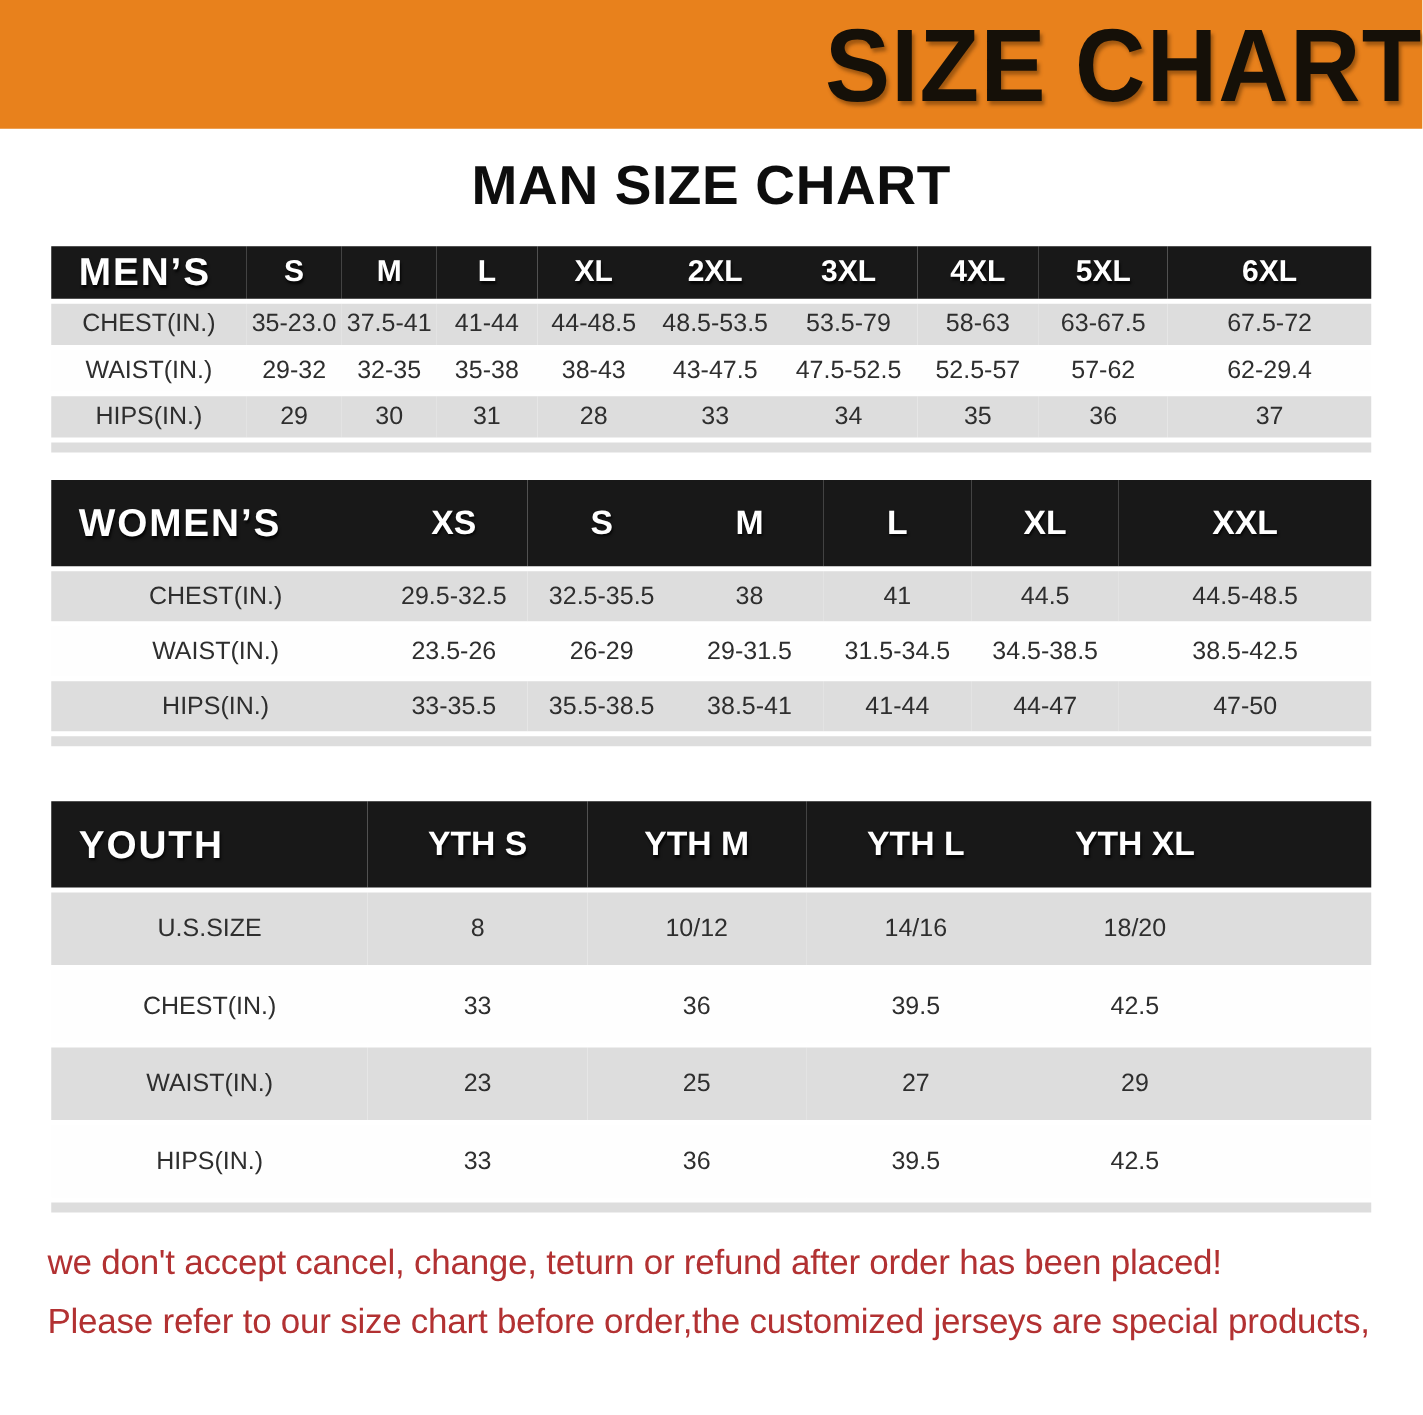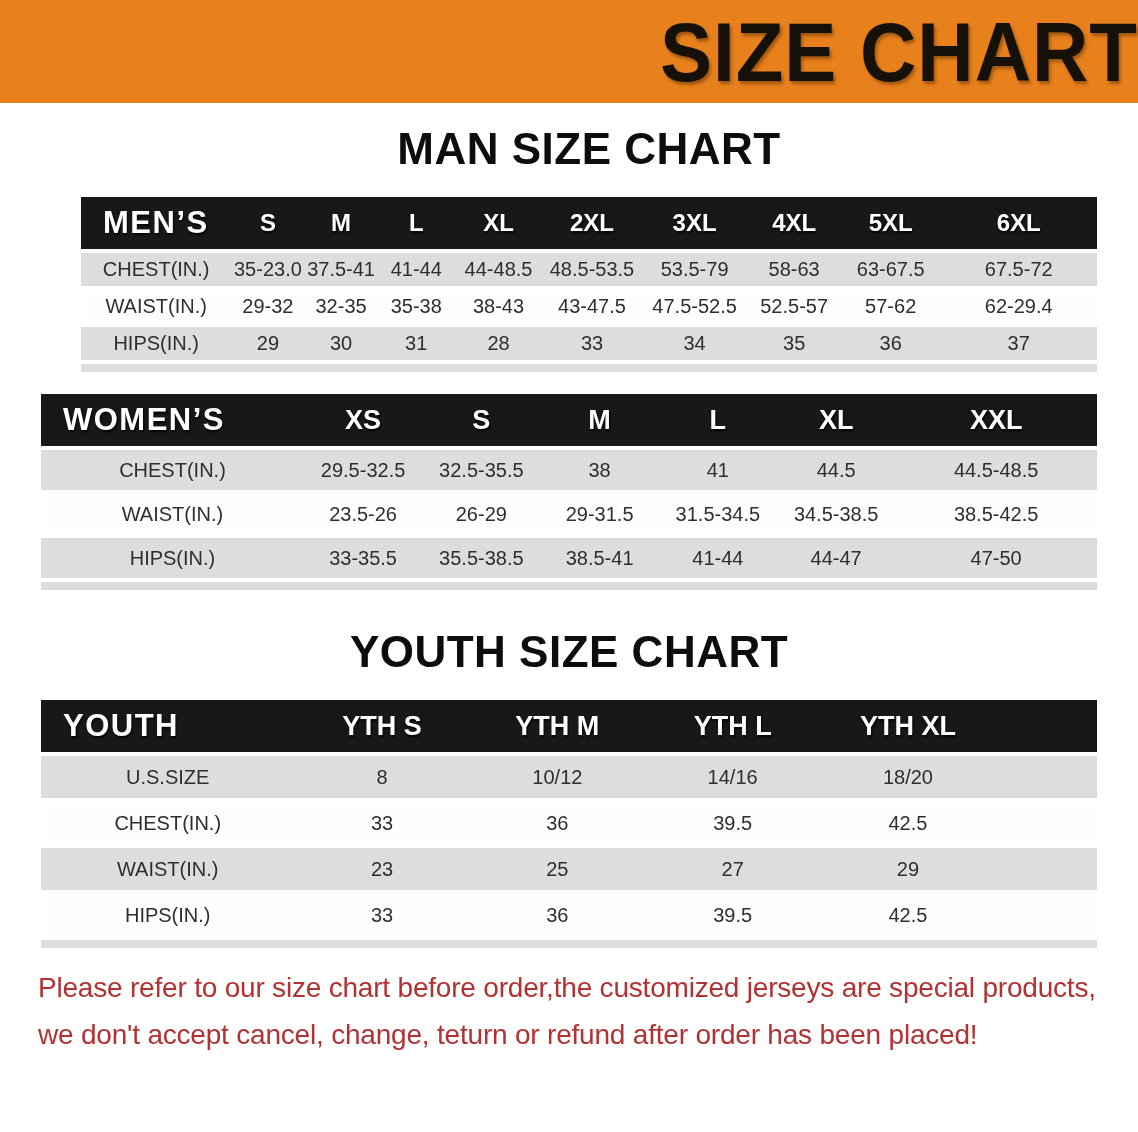--- a/index.html
+++ b/index.html
@@ -24,21 +24,21 @@
     line-height: 1;
     font-weight: bold;
     letter-spacing: 1px;
     color: #151008;
     transform: scaleY(1.06);
     text-shadow: 2px 3px 3px rgba(70, 35, 0, 0.45);
   }
 
   
   .chart-section { padding: 0 41px; }
-  .s0 { margin-top: 24px; margin-left: 40px; }
+  .s0 { margin-top: 24px; }
   .s1 { margin-top: 18px; }
   .s2 { margin-top: 40px; }
 
   .section-title {
     margin: 0 0 22px 0;
     text-align: center;
     font-size: 44px;
     line-height: 1;
     font-weight: bold;
     color: #0d0d0d;
@@ -62,33 +62,33 @@
   }
   .corner-label {
     text-align: left;
     padding-left: 22px !important;
     font-size: 31px;
     letter-spacing: 1.5px;
     text-shadow: 1px 2px 2px rgba(0,0,0,0.8);
   }
   .col-head { font-size: 27px; text-align: center; text-shadow: 1px 2px 2px rgba(0,0,0,0.8); }
 
-  .s0 .head-row th { height: 52px; }
+  .s0 .head-row th { height: 42px; }
   .s0 .col-head { font-size: 24px; }
-  .s1 .head-row th, .s2 .head-row th { height: 52px; }
+  .s1 .head-row th, .s2 .head-row th { height: 69px; }
 
   .data-row td {
     text-align: center;
     font-size: 20px;
     color: #2e2e2e;
     vertical-align: middle;
   }
   .s0 .data-row td { height: 33px; }
   .s1 .data-row td { height: 40px; }
-  .s2 .data-row td { height: 42px; }
+  .s2 .data-row td { height: 58px; }
 
   .size-table tbody tr:nth-child(odd) td { background: var(--row-shade, #dddddd); }
   .size-table tbody tr:nth-child(even) td { background: #fefefe; }
 
   .bottom-strip { height: 8px; background: var(--row-shade, #dddddd); }
 
   
   .s0 col:nth-child(1)  { width: 14.8%; }
   .s0 col:nth-child(2)  { width: 7.2%; }
   .s0 col:nth-child(3)  { width: 7.2%; }
@@ -248,21 +248,20 @@
               <td class="value-cell">38.5-41</td>
               <td class="value-cell">41-44</td>
               <td class="value-cell">44-47</td>
               <td class="value-cell">47-50</td>
             </tr>
           </tbody>
         </table>
         <div class="bottom-strip"></div>
       </section>
       <section class="chart-section s2">
-        <h2 class="section-title">YOUTH SIZE CHART</h2>
         <table class="size-table">
           <colgroup>
             <col>
             <col>
             <col>
             <col>
             <col>
             <col>
           </colgroup>
           <thead>
@@ -308,17 +307,17 @@
               <td class="value-cell">42.5</td>
               <td class="spacer"></td>
             </tr>
           </tbody>
         </table>
         <div class="bottom-strip"></div>
       </section>
     </main>
 
   <footer class="notice">
+    <p>we don't accept cancel, change, teturn or refund after order has been placed!</p>
     <p>Please refer to our size chart before order,the customized jerseys are special products,</p>
-    <p>we don't accept cancel, change, teturn or refund after order has been placed!</p>
   </footer>
 
 </div>
 
 </body></html>

